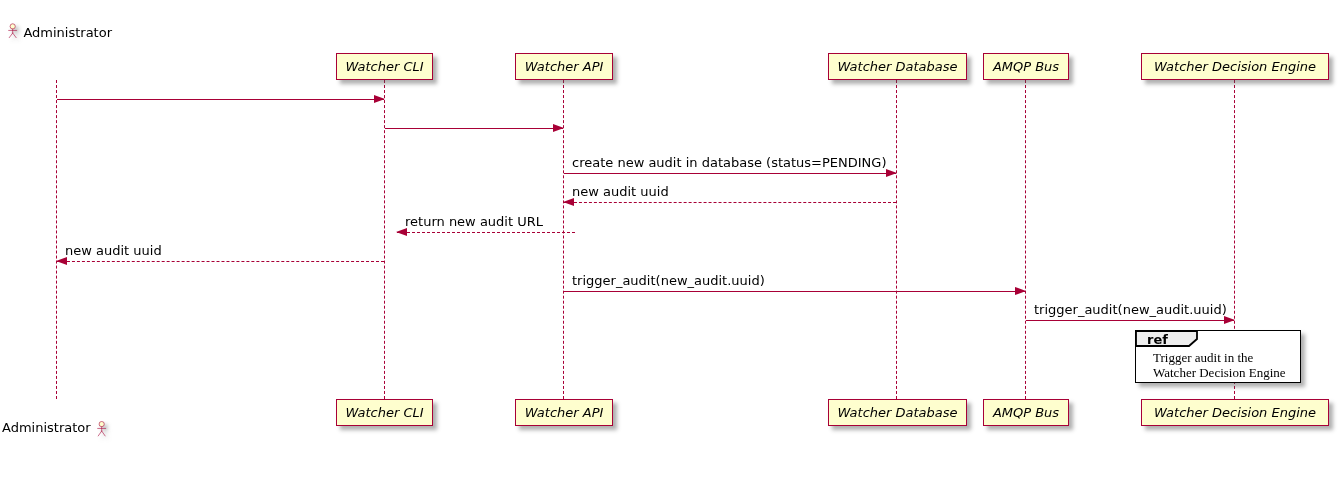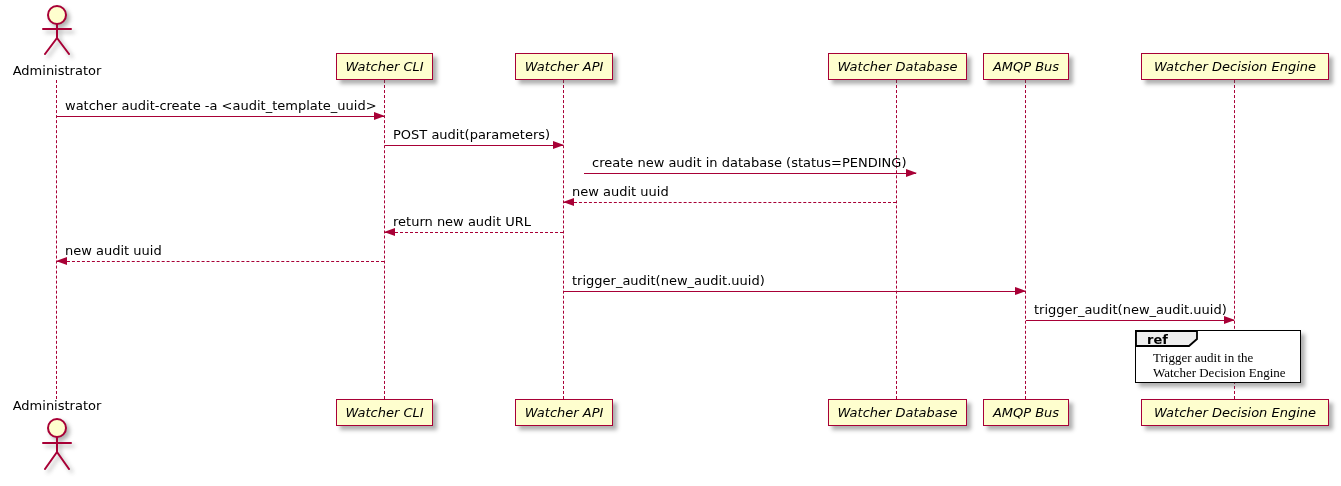--- a/index.html
+++ b/index.html
@@ -25,21 +25,21 @@
     box-sizing:border-box;
     display:flex;align-items:center;justify-content:center;
     white-space:nowrap;
     box-shadow:4px 4px 4px rgba(80,80,80,0.45);
     z-index:3;
     font-style:italic;
   }
   
   .actor{
     position:absolute;left:2px;width:110px;
-    display:flex;flex-direction:column;align-items:center;
+    display:flex;align-items:center;
     z-index:3;
   }
   .actor-figure{filter:drop-shadow(3px 3px 2px rgba(80,80,80,0.45));}
   .stick circle{fill:var(--participant-fill,#FEFECE);stroke:var(--participant-border,#A80036);stroke-width:2;}
   .stick line{stroke:var(--participant-border,#A80036);stroke-width:2;stroke-linecap:round;}
   .actor-name{white-space:nowrap;line-height:16px;}
   .actor-top .actor-name{margin-top:4px;}
   .actor-bottom .actor-figure{margin-top:2px;}
   
   .msg{position:absolute;z-index:2;}
@@ -102,48 +102,46 @@
     <div class="actor-name">Administrator</div>
   </div>
 
   <div class="pbox" style="left:336px;top:53px;width:97px">Watcher CLI</div>
   <div class="pbox" style="left:515px;top:53px;width:98px">Watcher API</div>
   <div class="pbox" style="left:828px;top:53px;width:139px">Watcher Database</div>
   <div class="pbox" style="left:983px;top:53px;width:86px">AMQP Bus</div>
   <div class="pbox" style="left:1141px;top:53px;width:188px">Watcher Decision Engine</div>
 
   <div class="msg" style="left:57px;top:97px;width:327px">
-    <div class="msg-label">watcher audit-create -a &lt;audit_template_uuid&gt;</div>
     <div class="msg-line solid">
         <span class="arrowhead right"></span>
       </div>
   </div>
 
   <div class="msg" style="left:385px;top:126px;width:178px">
-    <div class="msg-label">POST audit(parameters)</div>
     <div class="msg-line solid">
         <span class="arrowhead right"></span>
       </div>
   </div>
 
-  <div class="msg" style="left:584px;top:154px;width:332px">
+  <div class="msg" style="left:564px;top:154px;width:332px">
     <div class="msg-label">create new audit in database (status=PENDING)</div>
     <div class="msg-line solid">
         <span class="arrowhead right"></span>
       </div>
   </div>
 
   <div class="msg" style="left:564px;top:183px;width:332px">
     <div class="msg-label">new audit uuid</div>
     <div class="msg-line dashed">
         <span class="arrowhead left"></span>
       </div>
   </div>
 
-  <div class="msg" style="left:385px;top:213px;width:178px">
+  <div class="msg" style="left:397px;top:213px;width:178px">
     <div class="msg-label">return new audit URL</div>
     <div class="msg-line dashed">
         <span class="arrowhead left"></span>
       </div>
   </div>
 
   <div class="msg" style="left:57px;top:242px;width:327px">
     <div class="msg-label">new audit uuid</div>
     <div class="msg-line dashed">
         <span class="arrowhead left"></span>

